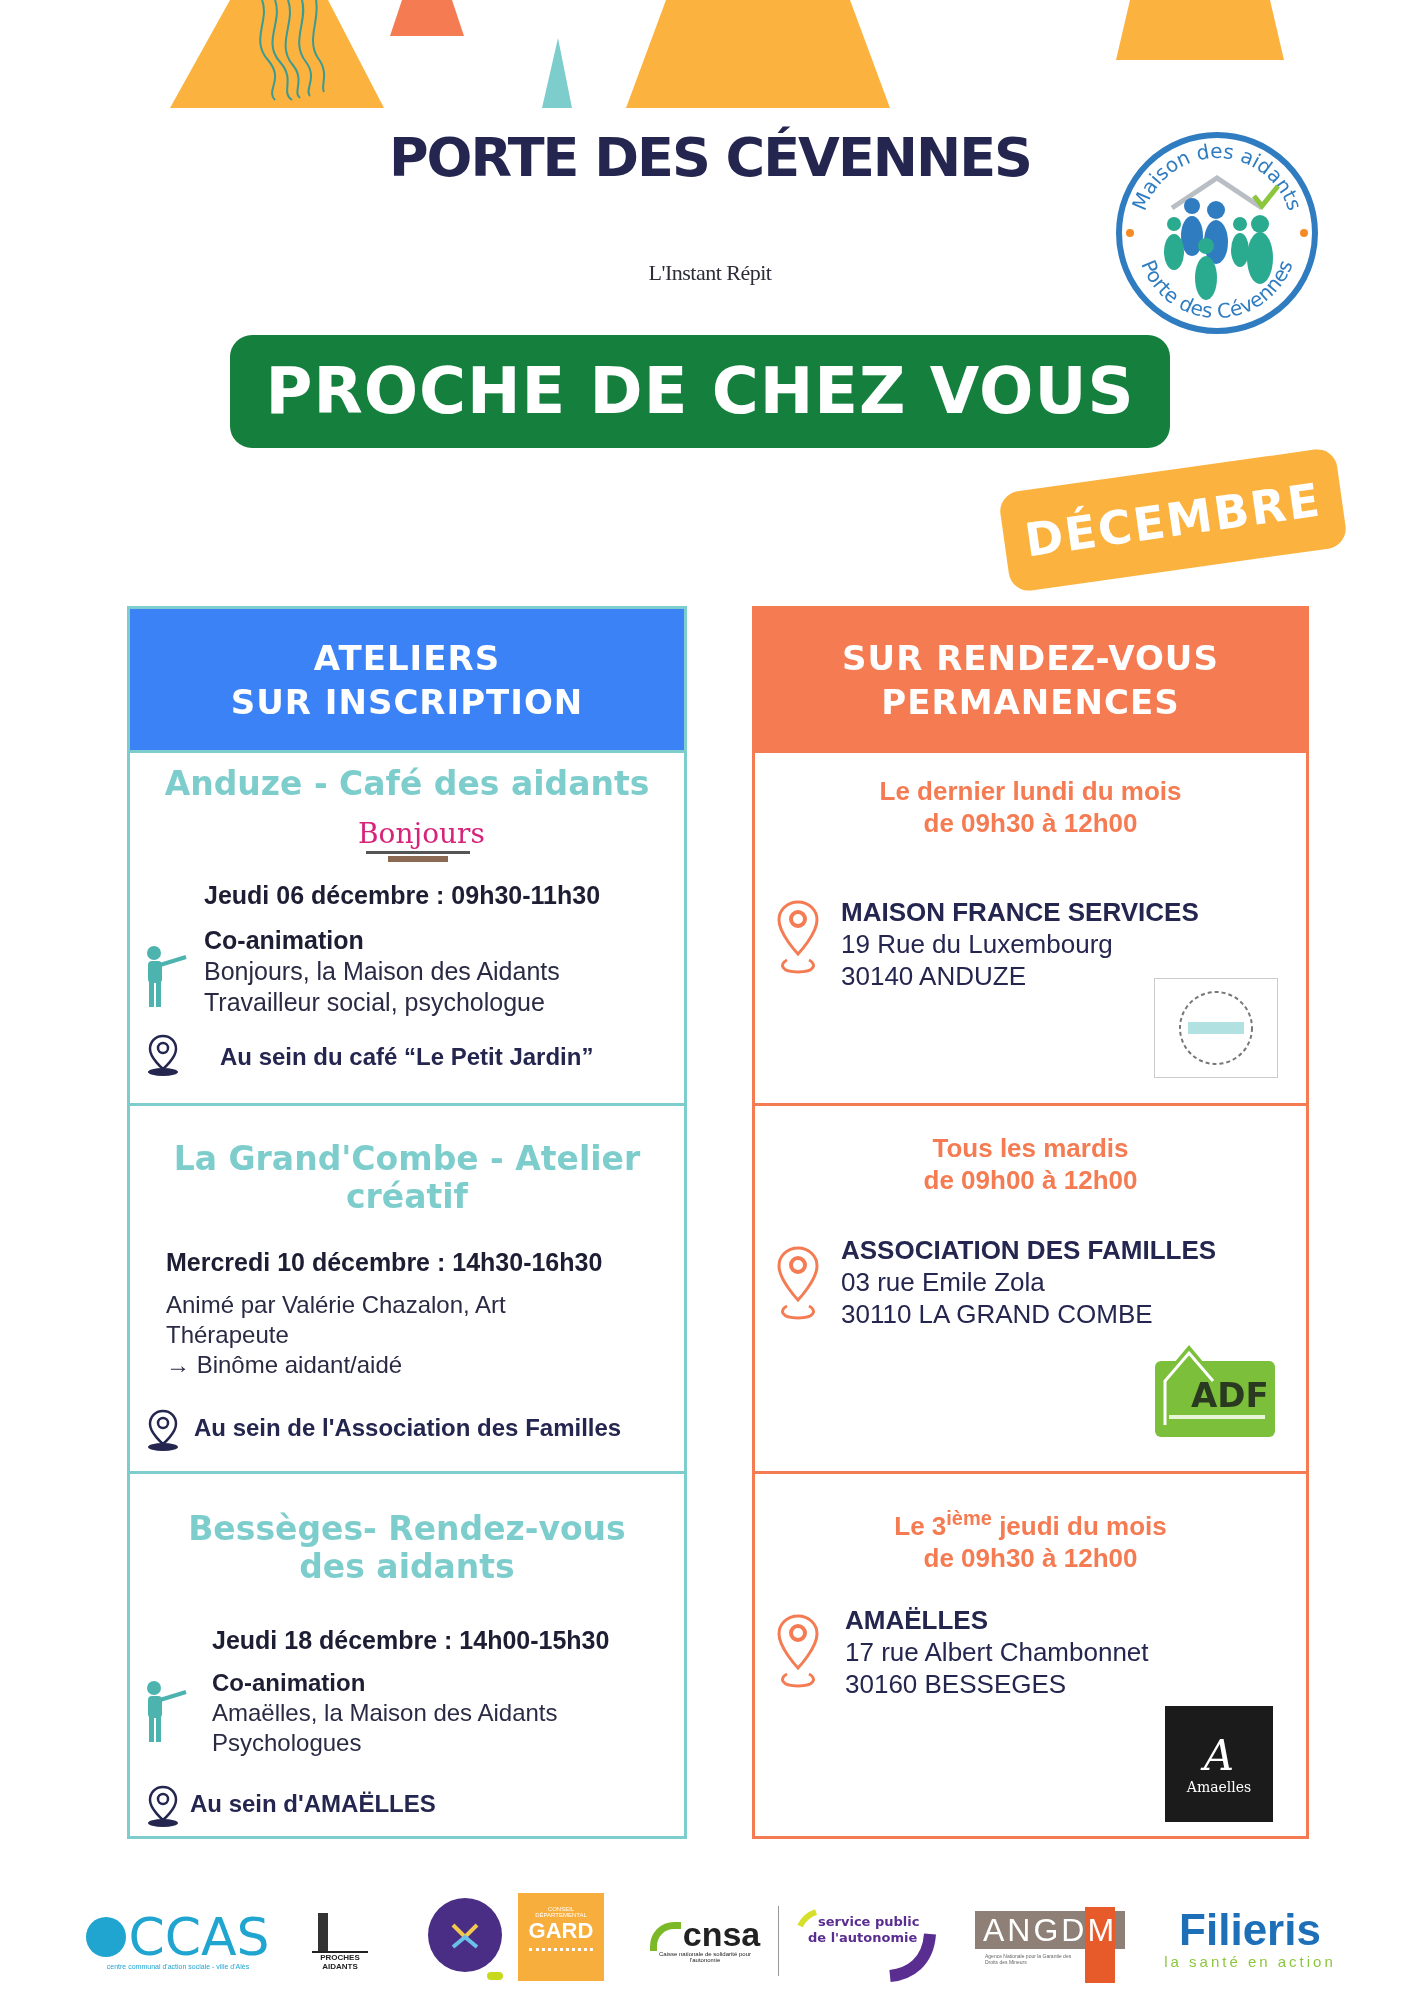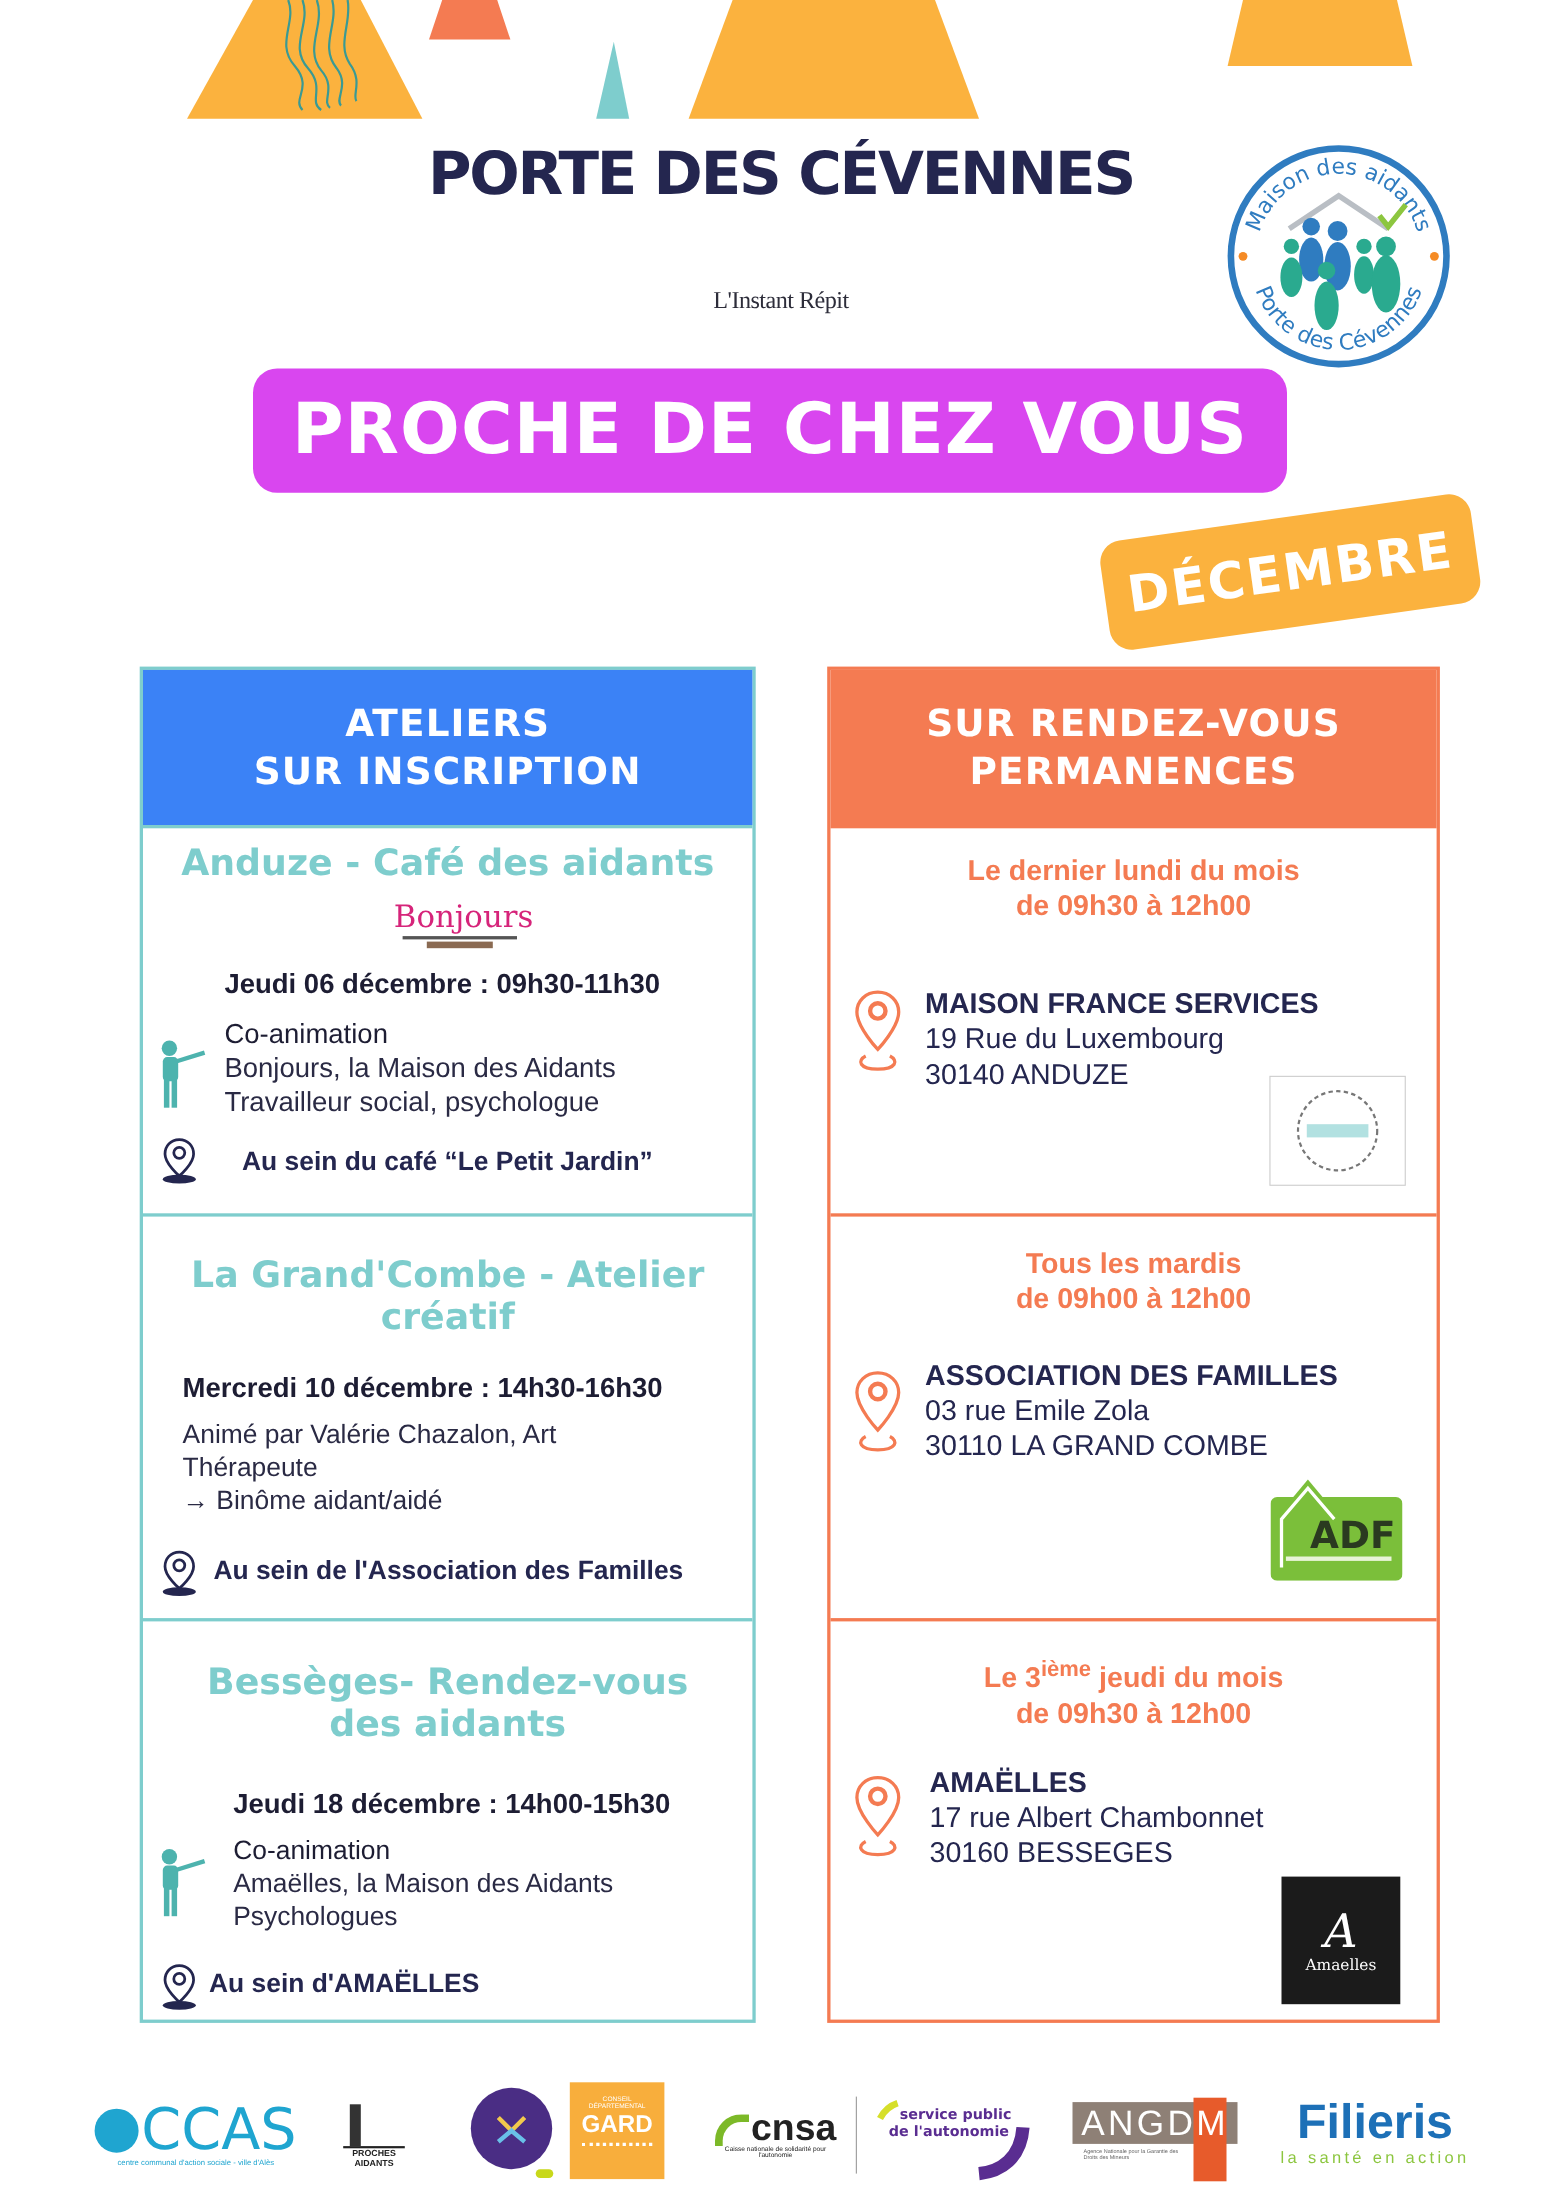--- a/index.html
+++ b/index.html
@@ -13,21 +13,21 @@
   
   .title { position: absolute; left: 340px; top: 128px; width: 740px; text-align: center;
            font-family: "DejaVu Sans", sans-serif; font-weight: bold; color: #24264f;
            font-size: 54px; line-height: 60px; letter-spacing: -2px; }
   .subtitle { position: absolute; left: 560px; top: 260px; width: 300px; text-align: center;
               font-size: 22px; color: #2d2d3a; font-family: Liberation Serif, serif; letter-spacing: -0.5px; }
 
   .logo-badge { position: absolute; left: 1112px; top: 128px; width: 210px; height: 210px; }
 
   .banner { position: absolute; left: 230px; top: 335px; width: 940px; height: 113px;
-            background: #d946ef; border-radius: 22px; color: #ffffff; text-align: center;
+            background: #15803d; border-radius: 22px; color: #ffffff; text-align: center;
             font-family: "DejaVu Sans", sans-serif; font-weight: bold; font-size: 64px; line-height: 113px;
             letter-spacing: 1px; }
 
   .month { position: absolute; left: 1003px; top: 470px; width: 340px; height: 100px;
            background: #fbb23e; border-radius: 20px; transform: rotate(-8deg);
            color: #ffffff; text-align: center; font-family: "DejaVu Sans", sans-serif; font-weight: bold;
            font-size: 46px; line-height: 100px; letter-spacing: 2px; }
 
   
   .col { position: absolute; top: 606px; box-sizing: border-box; }
@@ -39,21 +39,21 @@
   .col-left .col-head { background: #3b82f6; }
   .col-right .col-head { background: #f47b52; }
   .cell { position: relative; box-sizing: border-box; border-top: 3px solid; }
   .col-left .cell { border-color: #7ecdcd; }
   .col-right .cell { border-color: #f47b52; }
 
   .event-title { text-align: center; color: #7ecdcd; font-family: "DejaVu Sans", sans-serif; font-weight: bold;
                  font-size: 33px; line-height: 38px; }
   .date { font-weight: bold; font-size: 25px; color: #1d1d33; }
   .body-text { font-size: 25px; line-height: 31px; color: #2a2a44; }
-  .bold { font-weight: normal; color: #1d1d33; }
+  .bold { font-weight: bold; color: #1d1d33; }
   .loc { font-weight: bold; font-size: 24px; color: #24264f; }
 
   .perm-when { text-align: center; color: #f47b52; font-weight: bold; font-size: 26px; line-height: 32px; }
   .perm-name { font-weight: bold; font-size: 26px; color: #24264f; line-height: 32px; }
   .perm-addr { font-size: 26px; color: #24264f; line-height: 32px; }
   sup { font-size: 20px; }
 
   
   .footer { position: absolute; left: 0; top: 1880px; width: 1417px; height: 120px; padding-left: 45px; }
   .flogo { position: absolute; display: flex; align-items: center; justify-content: center; }

